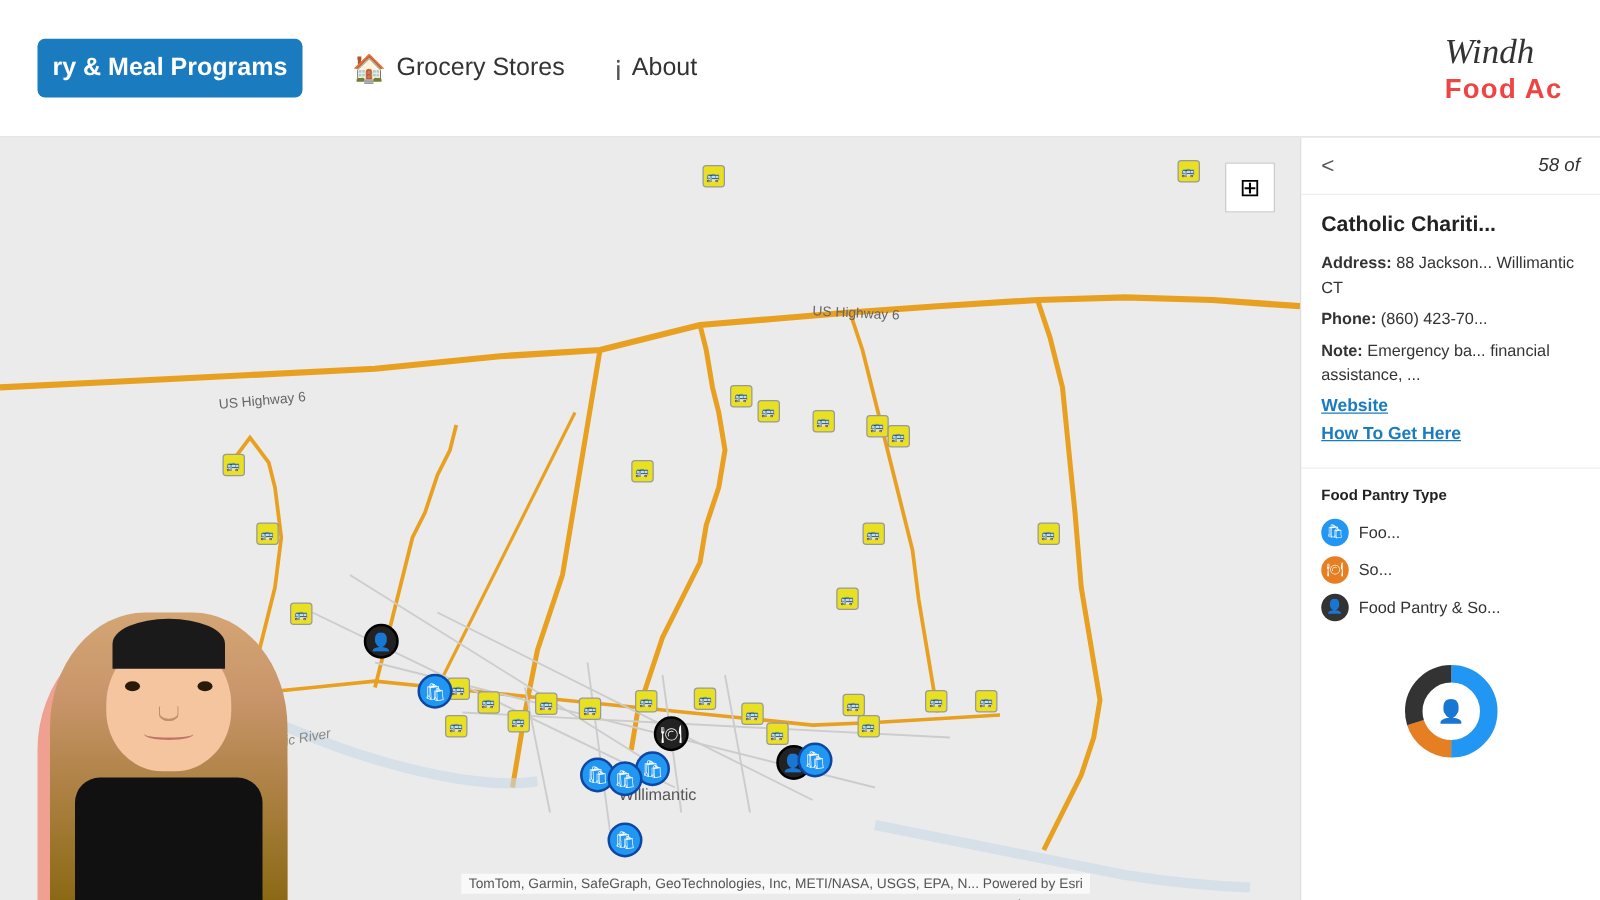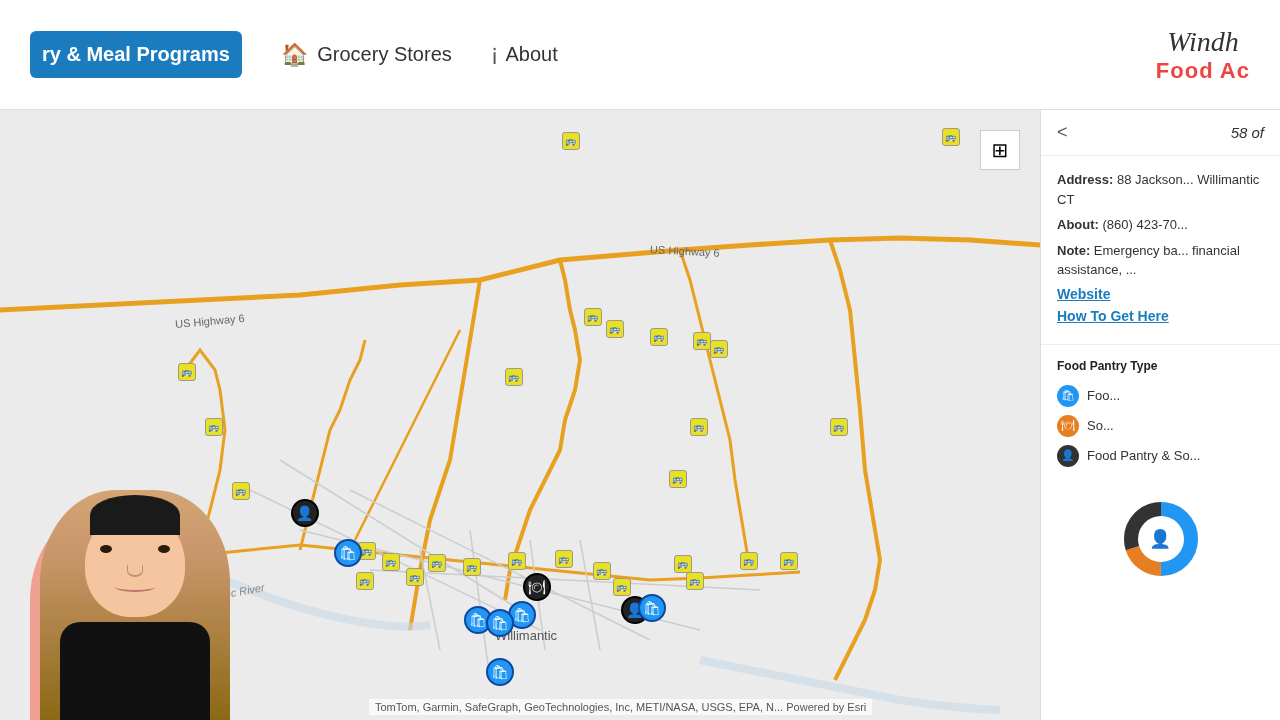--- a/index.html
+++ b/index.html
@@ -34,21 +34,21 @@
       font-size: 20px;
       color: #333;
       cursor: pointer;
     }
     .nav-icon {
       font-size: 22px;
       color: #555;
     }
     .header-right {
       margin-left: auto;
-      text-align: center;
+      text-align: left;
     }
     .header-brand {
       font-family: 'Georgia', serif;
       font-style: italic;
       font-size: 28px;
       color: #333;
     }
     .header-subtitle {
       font-size: 22px;
       font-weight: bold;
@@ -467,27 +467,28 @@
 </div>
 
 <div class="sidebar">
 
   <div class="sidebar-nav">
     <button class="sidebar-nav-btn">&lt;</button>
     <span class="sidebar-counter">58 of</span>
   </div>
 
   <div class="sidebar-card">
+    <h2>Catholic Chariti...</h2>
 
     <div class="sidebar-field">
       <strong>Address:</strong>
       <span>88 Jackson... Willimantic CT</span>
     </div>
     <div class="sidebar-field">
-      <strong>About:</strong>
+      <strong>Phone:</strong>
       <span>(860) 423-70...</span>
     </div>
     <div class="sidebar-field">
       <strong>Note:</strong>
       <span>Emergency ba... financial assistance, ...</span>
     </div>
 
     <a class="sidebar-link">Website</a>
     <a class="sidebar-link">How To Get Here</a>
   </div>

